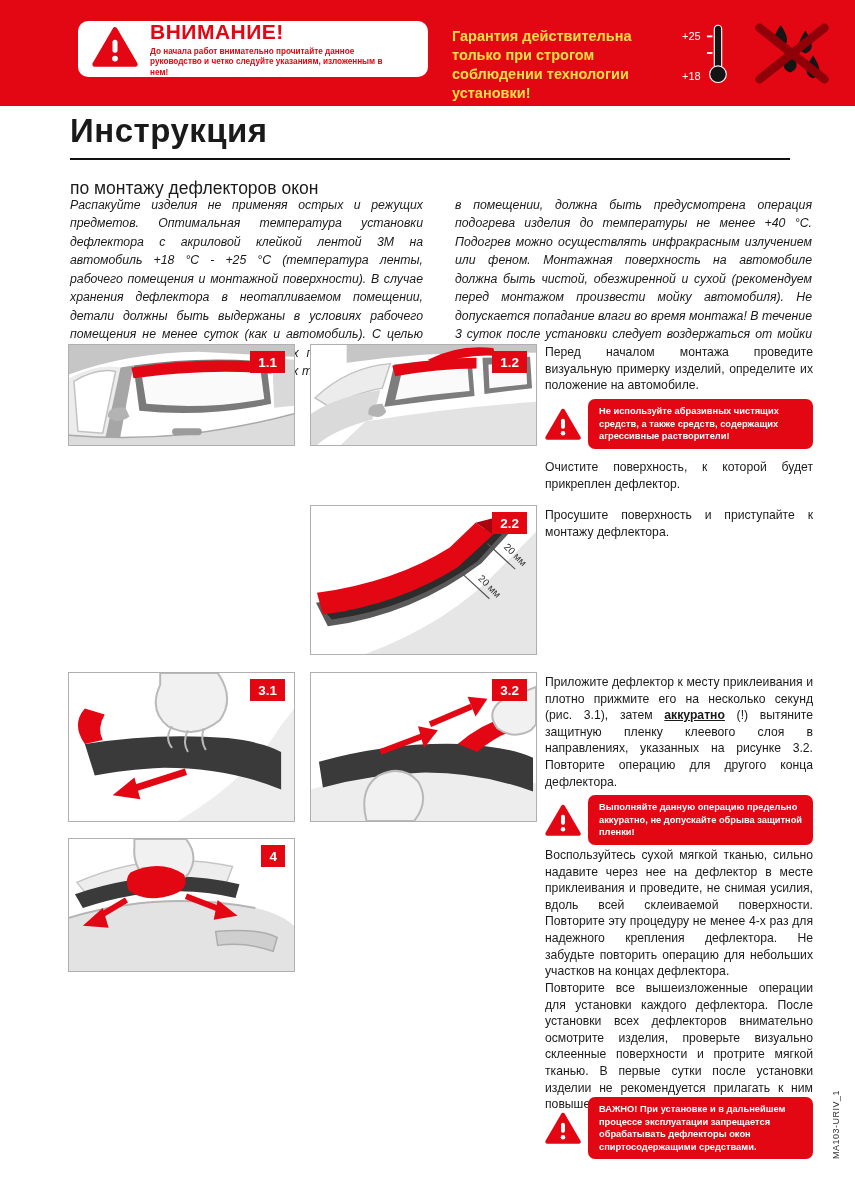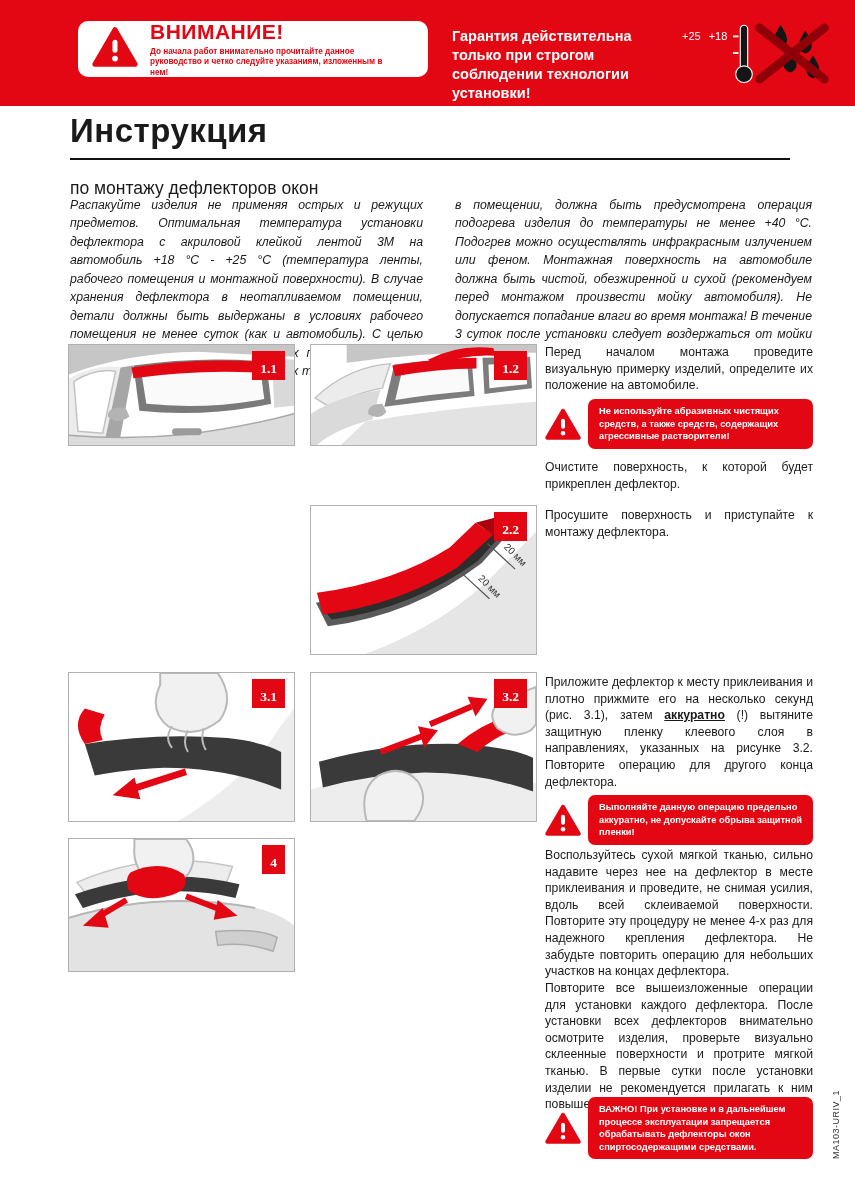--- a/index.html
+++ b/index.html
@@ -11,39 +11,39 @@
   .abs { position:absolute; }
 
   
   .header-band { left:0; top:0; width:855px; height:106px; background:#e30613; }
   .attention-box {
     left:78px; top:21px; width:350px; height:56px; background:#fff;
     border-radius:10px; display:flex; align-items:center; gap:12px; padding:0 14px;
   }
   .attention-title { color:#e30613; font-size:21px; font-weight:bold; letter-spacing:.5px; }
   .attention-sub { color:#e30613; font-size:8.2px; line-height:1.3; margin-top:3px; font-weight:600; max-width:250px; }
-  .warranty { left:452px; top:27px; width:232px; color:#ffffff; font-size:14.5px; font-weight:bold; line-height:1.3; }
+  .warranty { left:452px; top:27px; width:232px; color:#fde047; font-size:14.5px; font-weight:bold; line-height:1.3; }
   .temp-block { left:682px; top:22px; display:flex; align-items:flex-start; gap:5px; }
-  .temp-vals { display:flex; flex-direction:row; gap:8px; color:#fff; font-size:11px; text-align:right; padding-top:8px; }
+  .temp-vals { display:flex; flex-direction:column; gap:28px; color:#fff; font-size:11px; text-align:right; padding-top:8px; }
   .nodrops { left:752px; top:22px; }
 
   
   .title-block { left:70px; top:112px; width:720px; }
   .doc-title { font-size:33px; font-weight:bold; letter-spacing:.5px; padding-bottom:8px; border-bottom:2px solid #111; }
   .doc-subtitle { font-size:17.5px; margin-top:18px; }
 
   
   .intro { font-style:italic; font-size:12.3px; line-height:1.5; text-align:justify; }
   .intro-left  { left:70px;  top:196px; width:353px; }
   .intro-right { left:455px; top:196px; width:357px; }
 
   
   .fig { border:1.5px solid #b0b0b0; background:#fff; }
   .fig svg { display:block; width:100%; height:100%; }
-  .badge { position:absolute; top:6px; right:9px; background:#e30613; color:#fff; font-weight:bold; font-size:13.5px; padding:10px 8px 3px;font-family:Liberation Serif, serif; }
+  .badge { position:absolute; top:6px; right:9px; background:#e30613; color:#fff; font-weight:bold; font-size:13.5px; padding:4px 8px 3px; }
   .f11 { left:68px;  top:344px; width:227px; height:102px; }
   .f12 { left:310px; top:344px; width:227px; height:102px;text-align:center; }
   .f21 { left:68px;  top:505px; width:227px; height:150px; }
   .f22 { left:310px; top:505px; width:227px; height:150px; }
   .f31 { left:68px;  top:672px; width:227px; height:150px; }
   .f32 { left:310px; top:672px; width:227px; height:150px; }
   .f4  { left:68px;  top:838px; width:227px; height:134px; }
 
   
   .steptext { left:545px; width:268px; font-size:12.2px; line-height:1.36; text-align:justify; }

